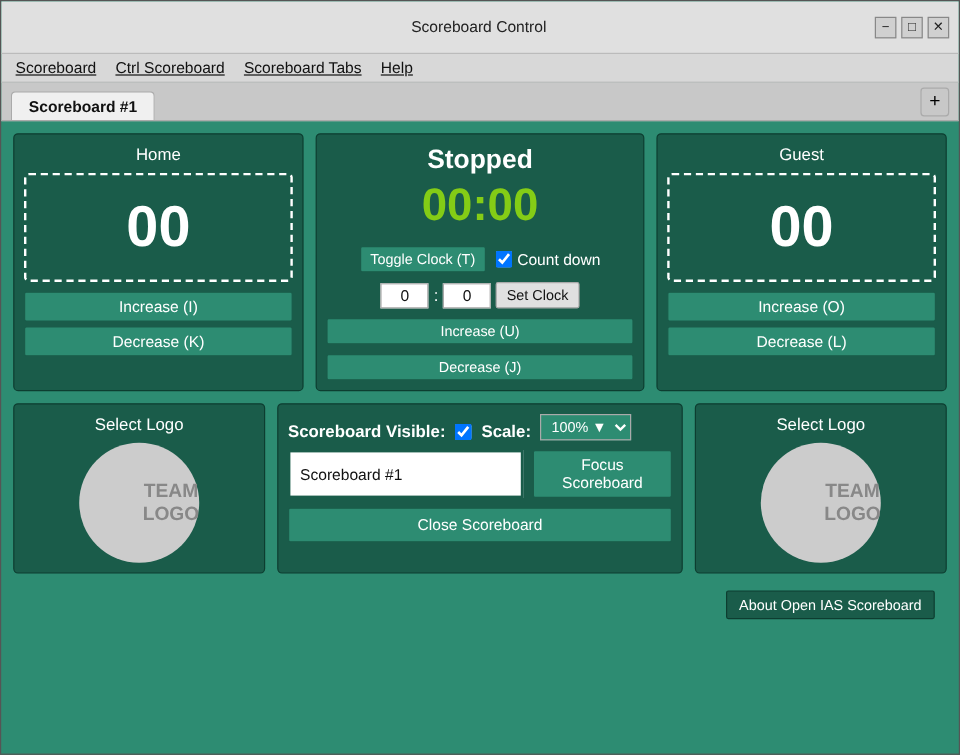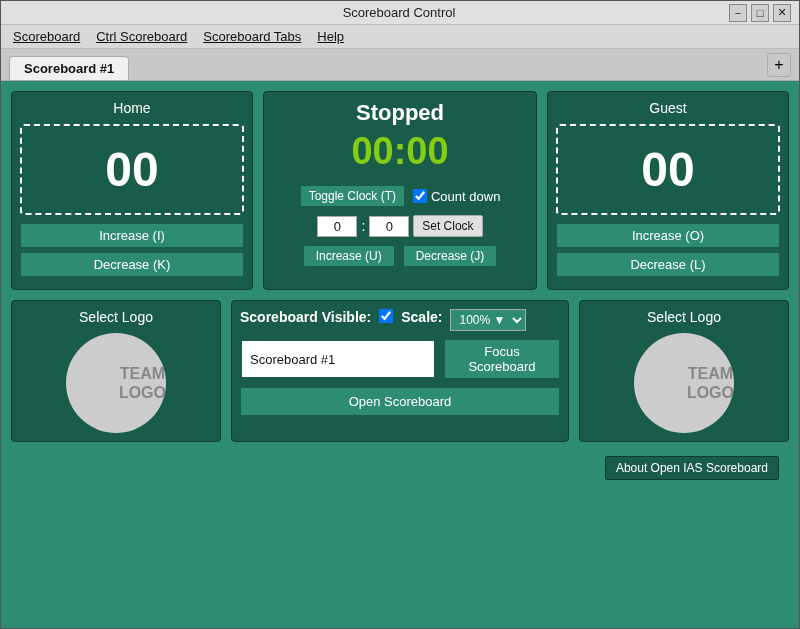--- a/index.html
+++ b/index.html
@@ -9,21 +9,21 @@
       background: #2d8c72;
       font-family: Arial, sans-serif;
       font-size: 13px;
       overflow: hidden;
       border: 1px solid #555;
     }
 
     
     .title-bar {
       background: #e0e0e0;
-      height: 24px;
+      height: 44px;
       display: flex;
       align-items: center;
       justify-content: space-between;
       padding: 0 8px;
       border-bottom: 1px solid #bbb;
     }
     .title-bar-title {
       flex: 1;
       text-align: center;
       font-size: 13px;
@@ -227,22 +227,23 @@
       background: #e0e0e0;
       border: 1px solid #aaa;
       color: #111;
       padding: 3px 8px;
       cursor: pointer;
       font-size: 12px;
       border-radius: 2px;
     }
     .clock-inc-dec {
       display: flex;
-      justify-content: center;
+      justify-content: space-between;
       gap: 8px;
+      flex-direction: column;
     }
     .inc-dec-btn {
       background: #2d8c72;
       border: 1px solid #1a5c4a;
       color: white;
       padding: 3px 12px;
       cursor: pointer;
       font-size: 12px;
       border-radius: 2px;
     }
@@ -276,21 +277,21 @@
 
     
     .control-panel {
       flex: 1;
       display: flex;
       flex-direction: column;
       gap: 8px;
     }
     .visible-row {
       display: flex;
-      align-items: flex-start;
+      align-items: flex-end;
       gap: 8px;
       font-size: 14px;
       color: white;
       font-weight: bold;
     }
     .scale-label {
       color: white;
       font-weight: bold;
     }
     .scale-select {
@@ -448,21 +449,21 @@
           <option>50%</option>
           <option>75%</option>
           <option>125%</option>
           <option>150%</option>
         </select>
       </div>
       <div class="scoreboard-name-row">
         <input class="scoreboard-name-input" type="text" value="Scoreboard #1" style="">
         <button class="focus-btn">Focus Scoreboard</button>
       </div>
-      <button class="close-scoreboard-btn">Open Scoreboard</button>
+      <button class="close-scoreboard-btn">Close Scoreboard</button>
     </div>
 
     <div class="panel logo-panel">
       <div class="logo-panel-title">Select Logo</div>
       <div class="logo-placeholder">
         <span>
           <span>TEAM</span><br>
           <span>LOGO</span>
         </span>
       </div>

